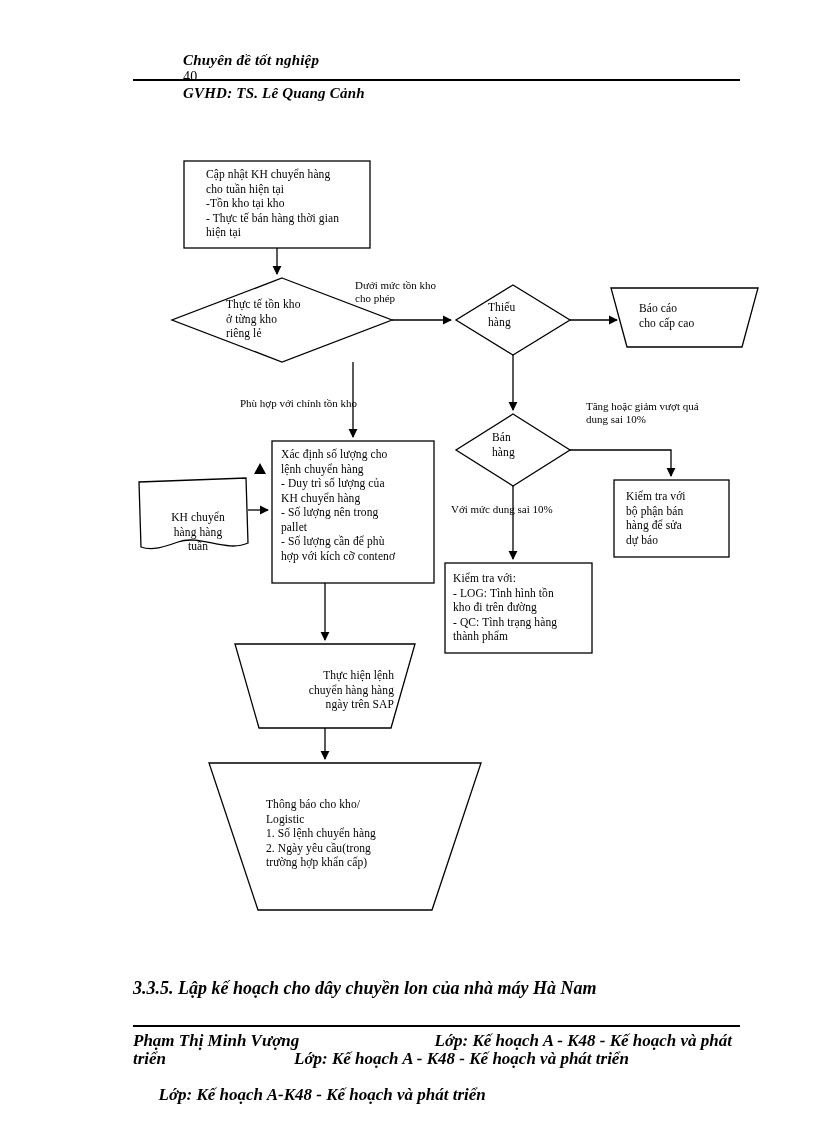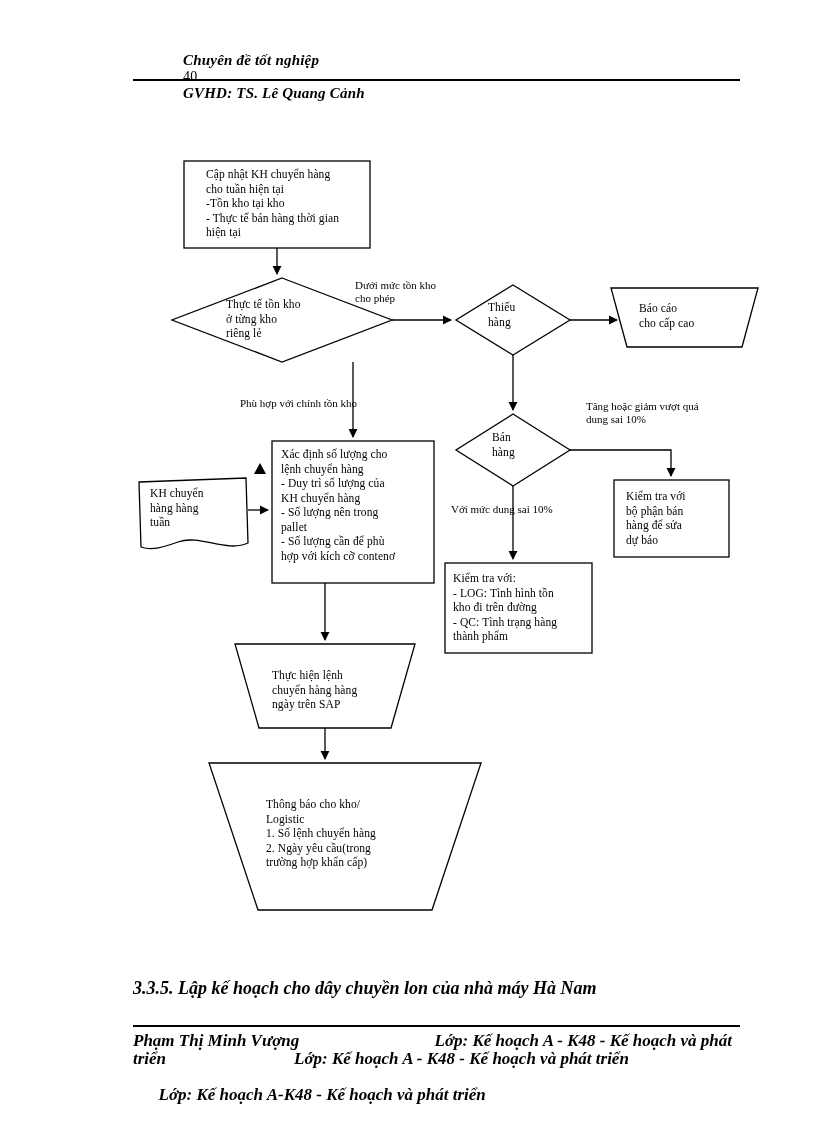--- a/index.html
+++ b/index.html
@@ -227,25 +227,25 @@
 
   <div class="node-text" style="left:281px; top:447px; width:152px;">Xác định số lượng cho
 lệnh chuyển hàng
 - Duy trì số lượng của
 KH  chuyển hàng
 - Số lượng nên trong
 pallet
 - Số lượng cần để phù
 hợp với kích cỡ contenơ</div>
 
-  <div class="node-text" style="left:150px; top:486px; width:96px;">KH chuyển
+  <div class="node-text" style="left:150px; top:510px; width:96px;text-align:center;">KH chuyển
 hàng hàng
 tuần</div>
 
-  <div class="node-text" style="left:272px; top:668px; width:130px;">Thực hiện lệnh
+  <div class="node-text" style="left:264px; top:668px; width:130px;text-align:right;">Thực hiện lệnh
 chuyển hàng hàng
 ngày trên SAP</div>
 
   <div class="node-text" style="left:266px; top:797px; width:180px;">Thông báo cho kho/
 Logistic
 1. Số lệnh chuyển hàng
 2. Ngày yêu cầu(trong
 trường hợp khẩn cấp)</div>
 
   <div class="edge-label" style="left:355px; top:279px; width:130px;">Dưới mức tồn kho

